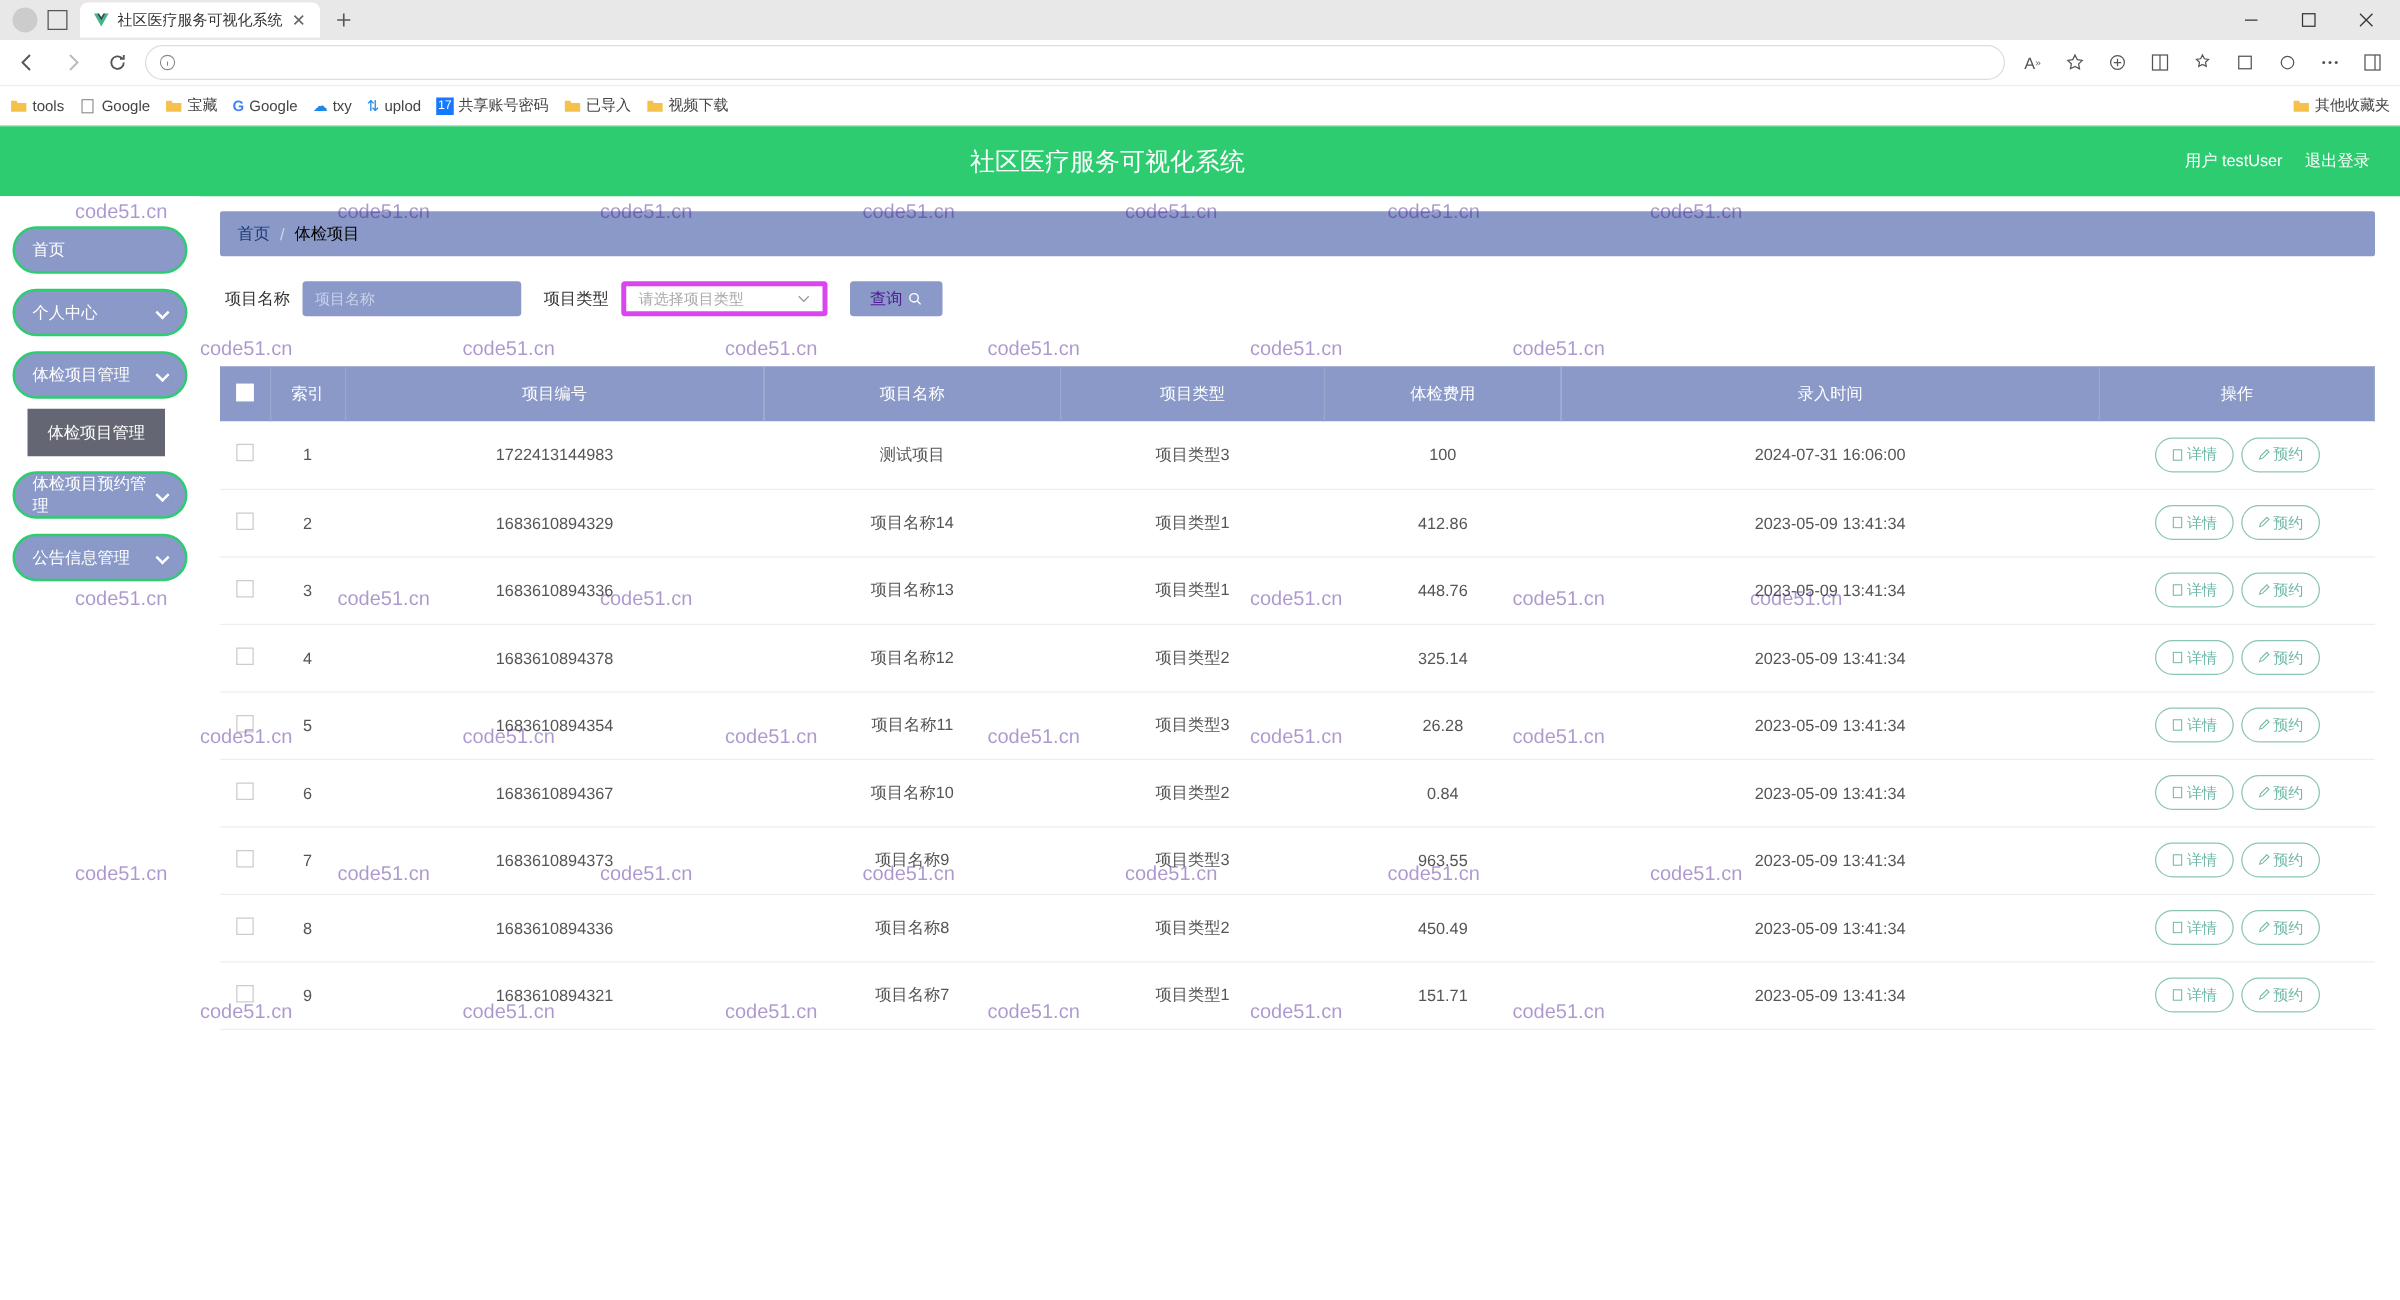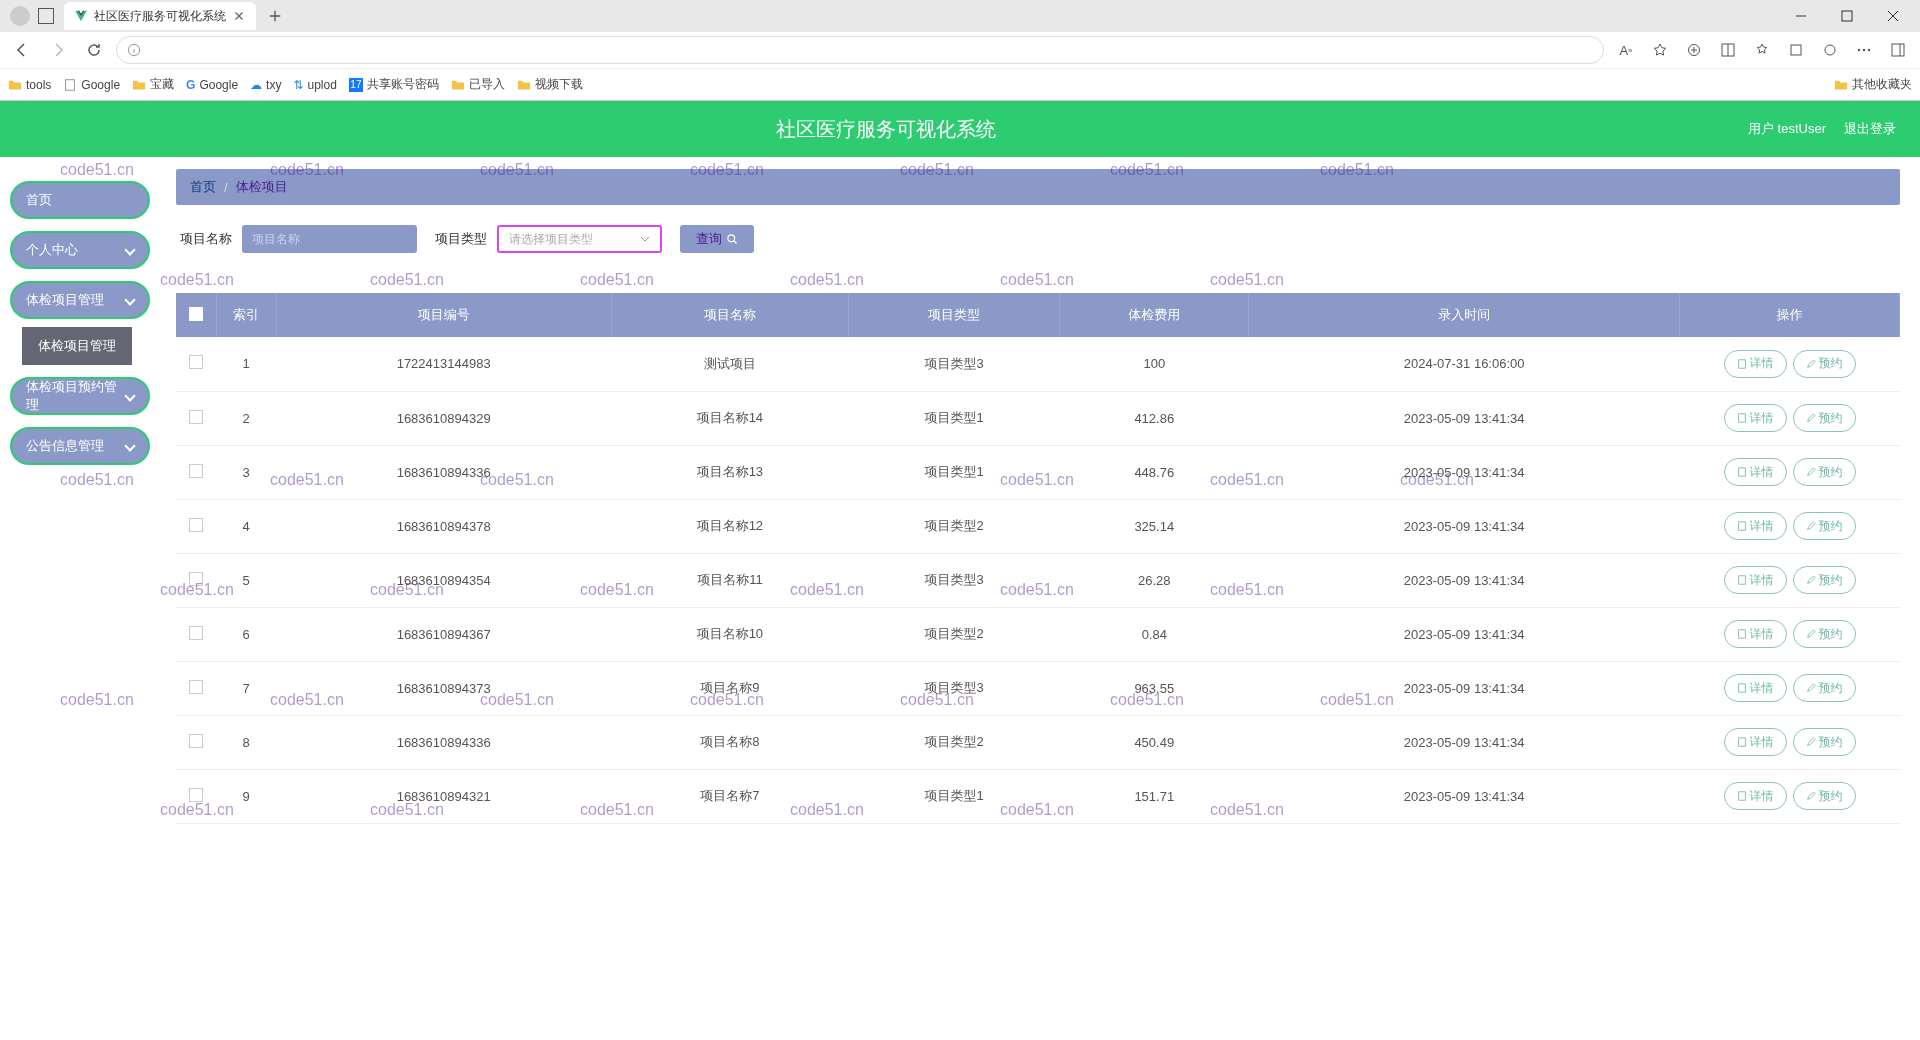--- a/index.html
+++ b/index.html
@@ -41,26 +41,26 @@
 .sidebar { width: 160px; padding: 24px 10px; background: #fff; }
 .side-item { display: flex; align-items: center; justify-content: space-between; height: 38px; padding: 0 14px; margin-bottom: 12px; background: #8a99c7; color: #fff; border: 2px solid #2ecc71; border-radius: 19px; font-size: 13px; cursor: pointer; }
 .side-item.home { justify-content: flex-start; }
 .side-item .chev { border: solid #fff; border-width: 0 2px 2px 0; display: inline-block; padding: 3px; transform: rotate(45deg); }
 .side-sub { padding: 10px 14px; background: #646674; color: #fff; font-size: 13px; margin: -4px 0 12px 12px; width: 110px; text-align: center; cursor: pointer; }
 
 .main { flex: 1; padding: 12px 20px 20px 16px; overflow: auto; }
 .breadcrumb { background: #8a99c7; height: 36px; display: flex; align-items: center; padding: 0 14px; color: #fff; font-size: 13px; border-radius: 2px; }
 .breadcrumb a { color: #1a3a7a; text-decoration: none; }
 .breadcrumb .sep { margin: 0 8px; color: #cfd6ea; }
-.breadcrumb .cur { color: #4c1d95; }
+.breadcrumb .cur { color: #000000; }
 
 .search-row { display: flex; align-items: center; gap: 10px; padding: 20px 4px 40px; font-size: 13px; color: #333; }
 .search-input { width: 175px; height: 28px; background: #8a99c7; border: none; border-radius: 3px; padding: 0 10px; color: #fff; font-size: 12px; }
 .search-input::placeholder { color: #c9d1ea; }
-.search-select { width: 165px; height: 28px; background: #fff; border: 2px solid #d946ef; border-radius: 3px; padding: 0 10px; color: #aaa; font-size: 12px; display: flex; align-items: center; justify-content: space-between; cursor: pointer; }
+.search-select { width: 165px; height: 28px; background: #fff; border: 4px solid #d946ef; border-radius: 3px; padding: 0 10px; color: #aaa; font-size: 12px; display: flex; align-items: center; justify-content: space-between; cursor: pointer; }
 .search-btn { height: 28px; padding: 0 16px; background: #8a99c7; border: none; border-radius: 3px; color: #4c1d95; font-size: 13px; cursor: pointer; display: flex; align-items: center; gap: 4px; }
 
 .table { width: 100%; border-collapse: collapse; font-size: 13px; }
 .table thead th { background: #8a99c7; color: #fff; font-weight: 500; height: 44px; text-align: center; border-right: 1px solid #9aa8d0; }
 .table tbody td { height: 54px; text-align: center; border-bottom: 1px solid #eee; color: #555; }
 .table .chk { width: 14px; height: 14px; border: 1px solid #ccc; display: inline-block; }
 .table thead .chk { border-color: #fff; background: #fff; }
 .action-btn { display: inline-flex; align-items: center; gap: 3px; height: 28px; padding: 0 12px; border: 1px solid #8bc5b8; color: #6fb8a8; background: #fff; border-radius: 14px; font-size: 12px; cursor: pointer; margin: 0 3px; }
 
 

